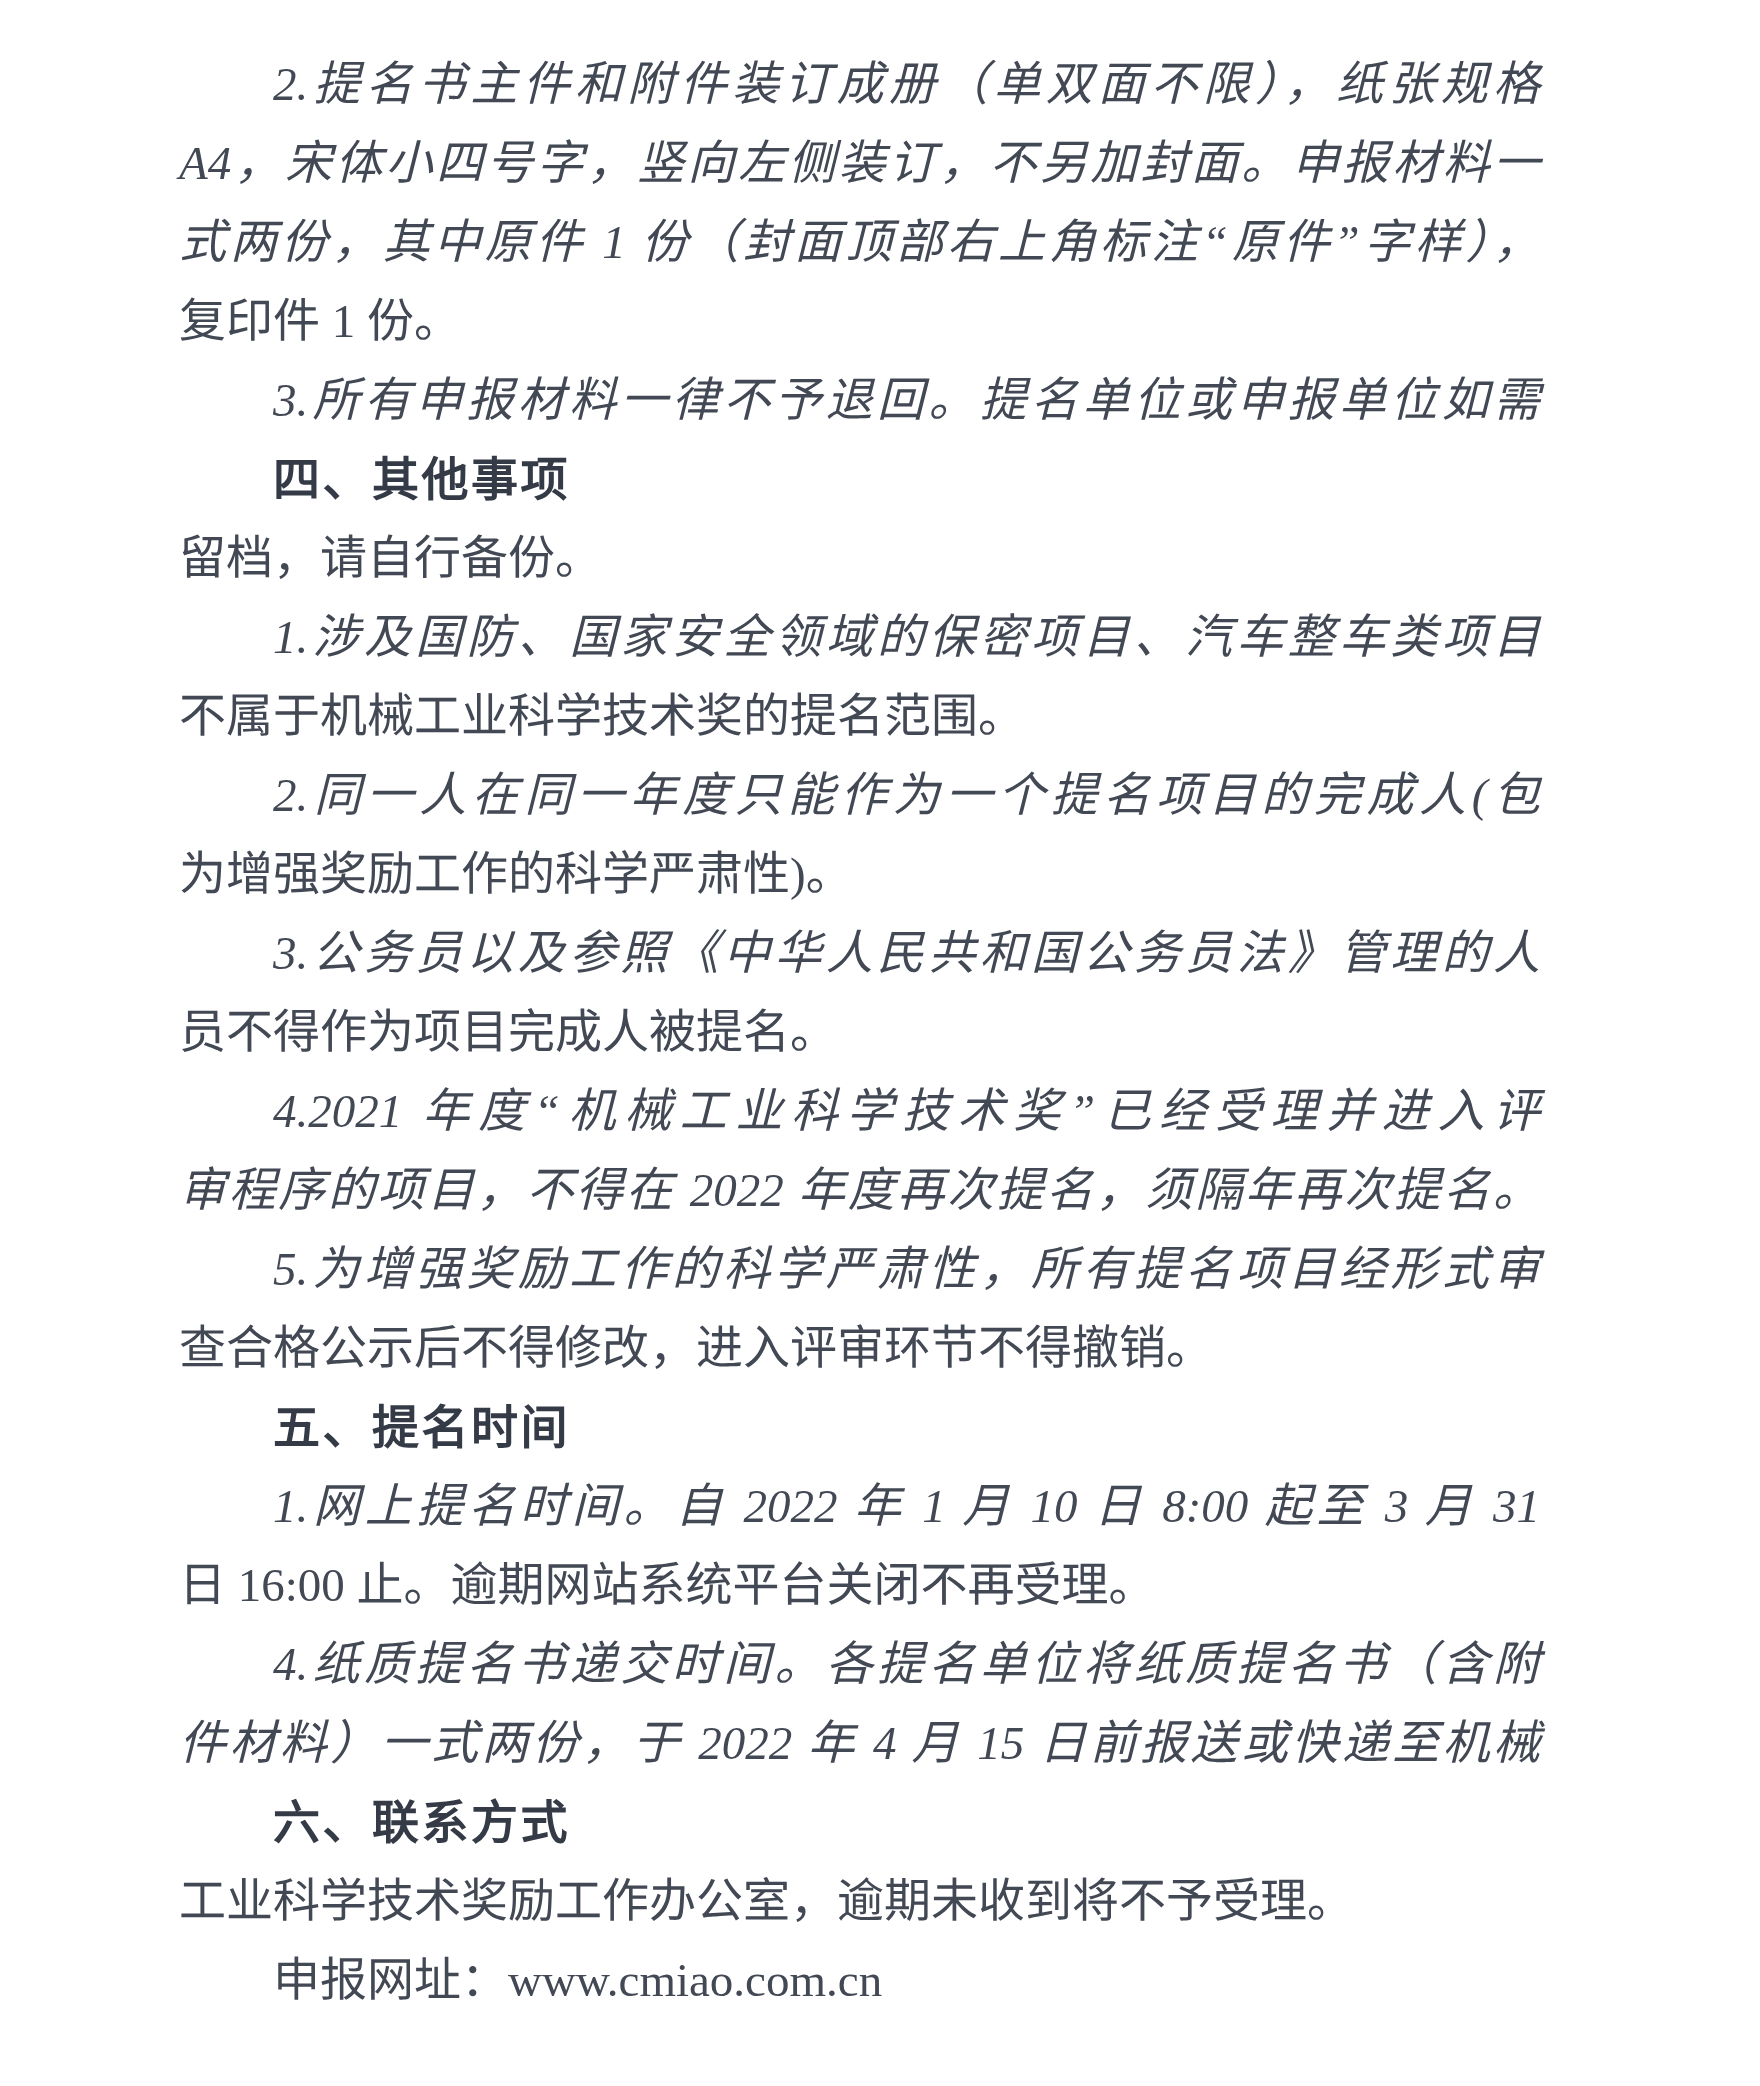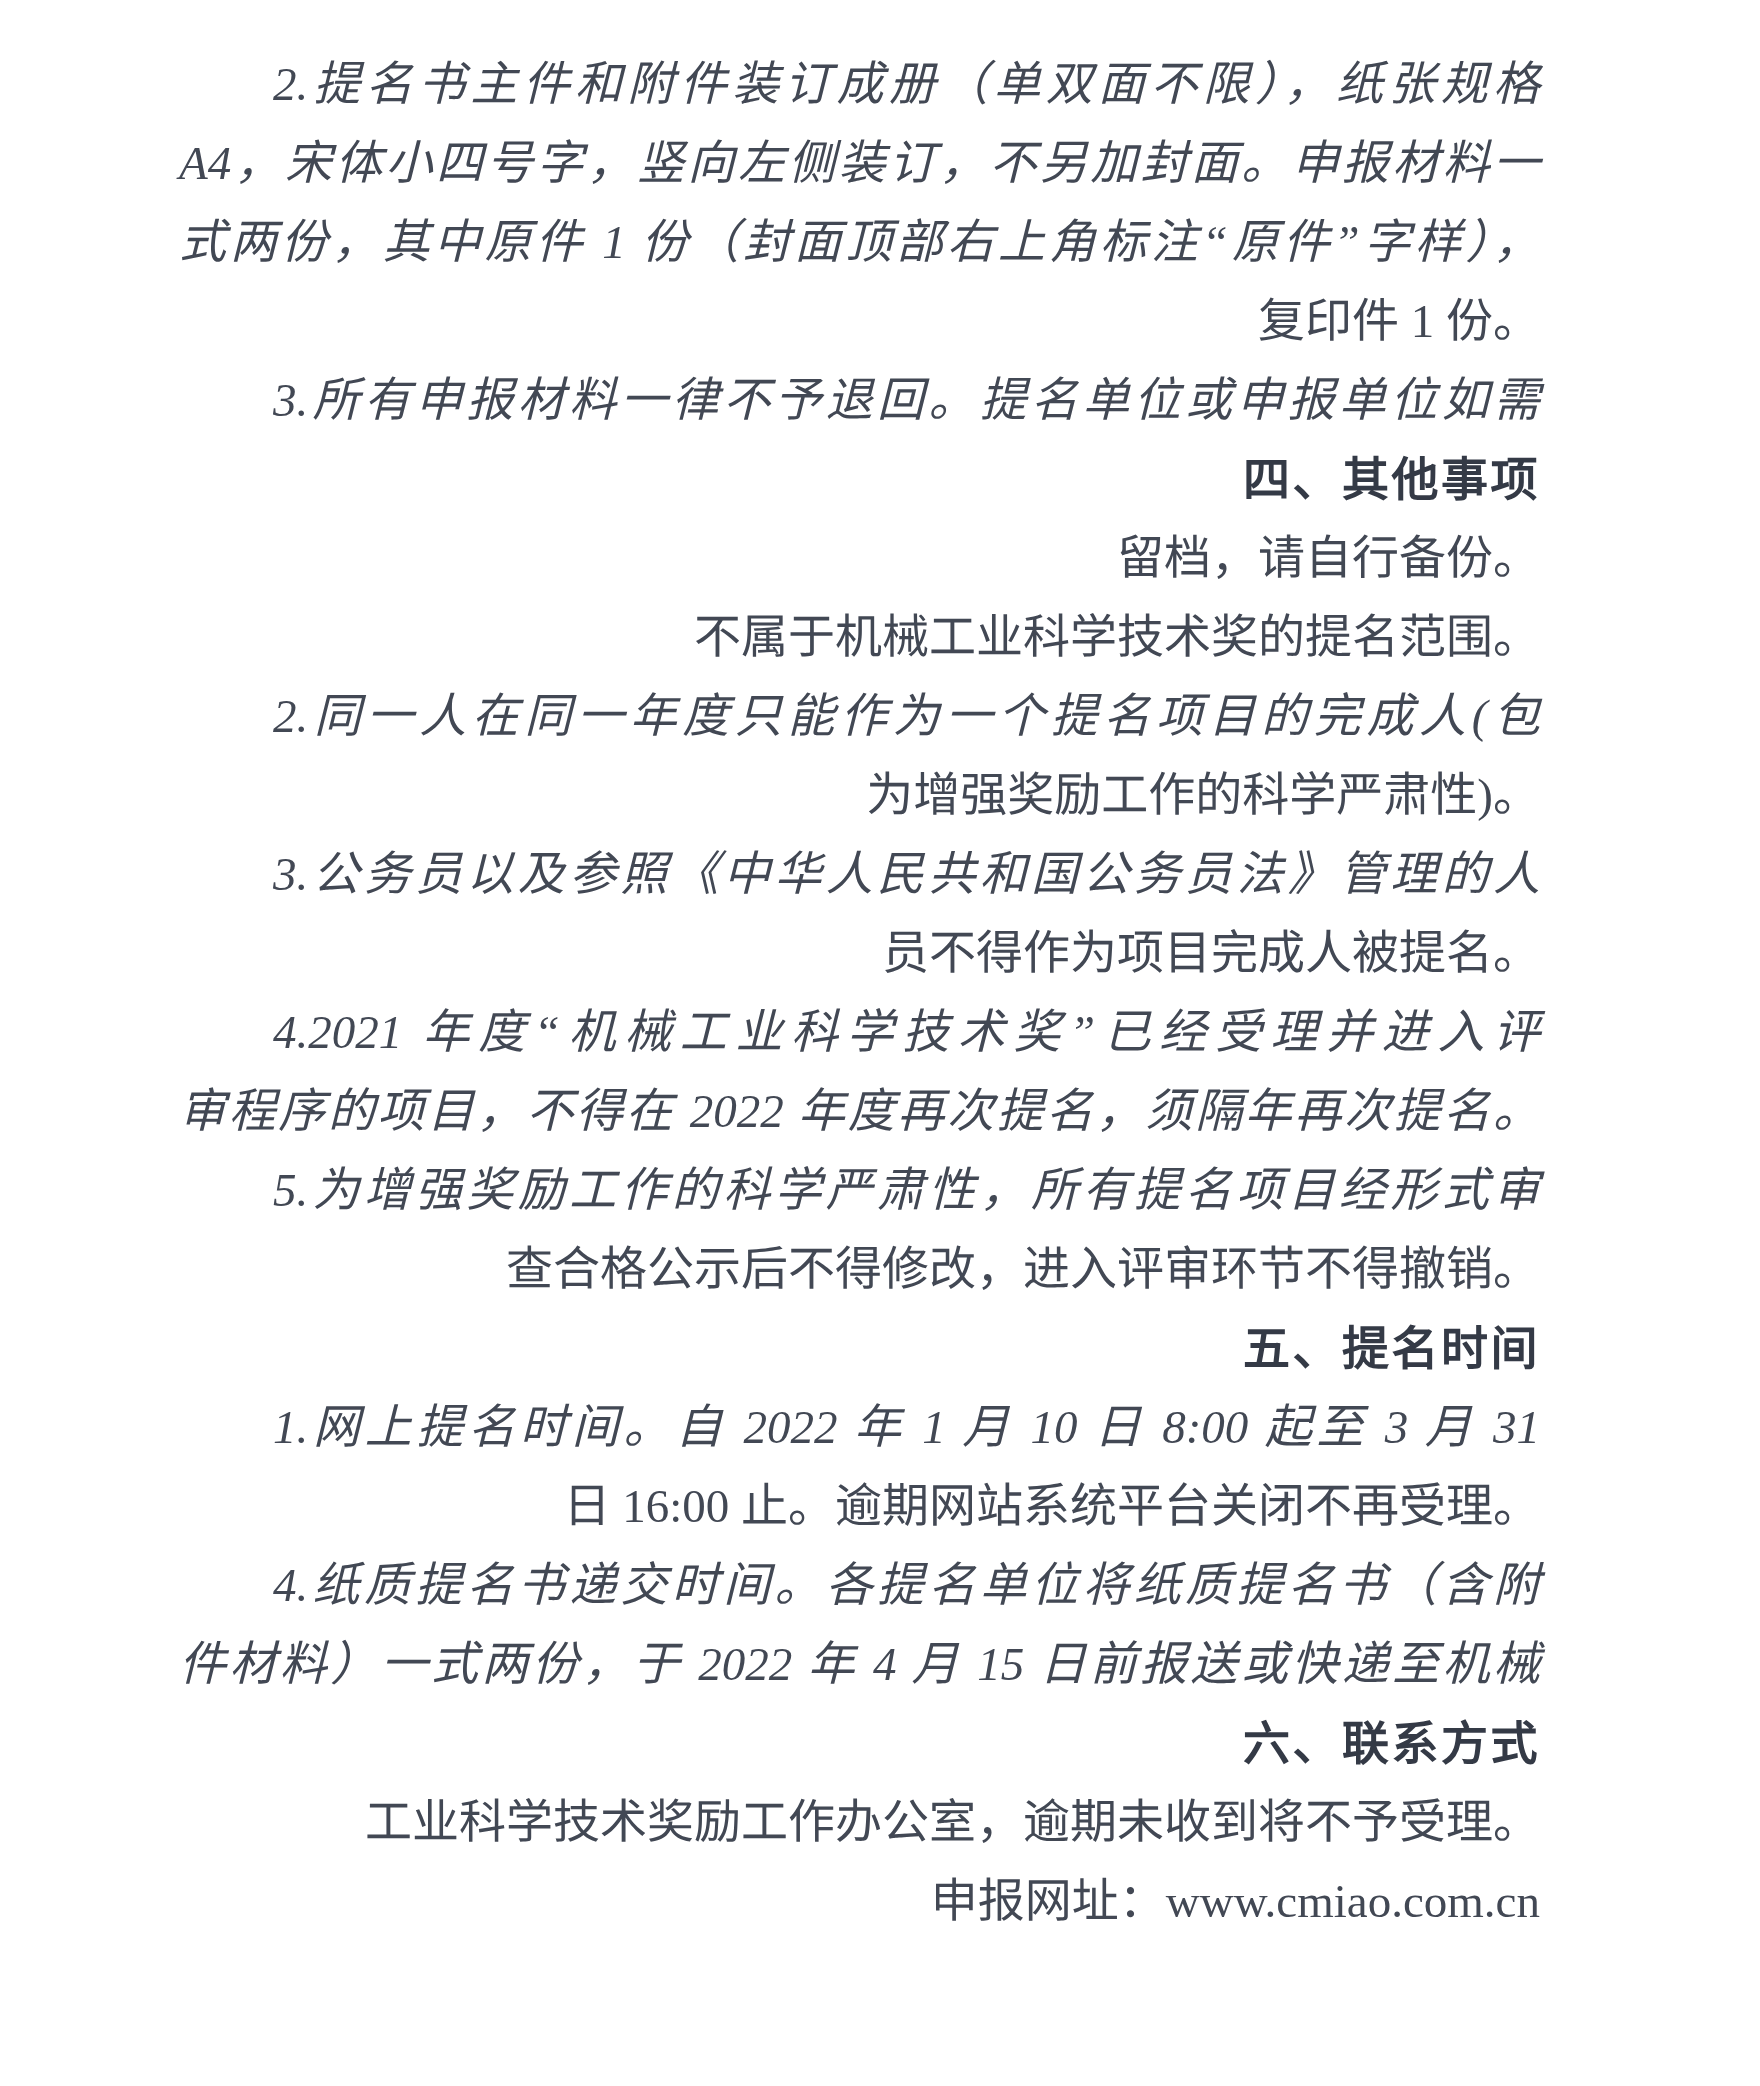--- a/index.html
+++ b/index.html
@@ -21,21 +21,21 @@
     top: 45px;
     width: 1361px;
     color: var(--ink, #424854);
     font-size: 47px;
     line-height: 79px;
   }
   .line {
     margin: 0;
     padding: 0;
     min-height: 79px;
-    text-align: right;
+    text-align: left;
   }
   
   .jf {
     text-align: justify;
     text-align-last: justify;
     font-style: italic;
   }
   
   .ind {
     text-indent: 94px;
@@ -53,20 +53,21 @@
 
 <div class="page">
   <main class="doc">
     <p class="line ind jf">2.提名书主件和附件装订成册（单双面不限），纸张规格</p>
     <p class="line jf">A4，宋体小四号字，竖向左侧装订，不另加封面。申报材料一</p>
     <p class="line jf">式两份，其中原件 1 份（封面顶部右上角标注“原件”字样），</p>
     <p class="line">复印件 1 份。</p>
     <p class="line ind jf">3.所有申报材料一律不予退回。提名单位或申报单位如需</p>
     <p class="line heading ind">四、其他事项</p>
     <p class="line">留档，请自行备份。</p>
+    <p class="line ind jf">1.涉及国防、国家安全领域的保密项目、汽车整车类项目</p>
     <p class="line">不属于机械工业科学技术奖的提名范围。</p>
     <p class="line ind jf">2.同一人在同一年度只能作为一个提名项目的完成人(包</p>
     <p class="line">为增强奖励工作的科学严肃性)。</p>
     <p class="line ind jf">3.公务员以及参照《中华人民共和国公务员法》管理的人</p>
     <p class="line">员不得作为项目完成人被提名。</p>
     <p class="line ind jf">4.2021 年度“机械工业科学技术奖”已经受理并进入评</p>
     <p class="line jf">审程序的项目，不得在 2022 年度再次提名，须隔年再次提名。</p>
     <p class="line ind jf">5.为增强奖励工作的科学严肃性，所有提名项目经形式审</p>
     <p class="line">查合格公示后不得修改，进入评审环节不得撤销。</p>
     <p class="line heading ind">五、提名时间</p>

